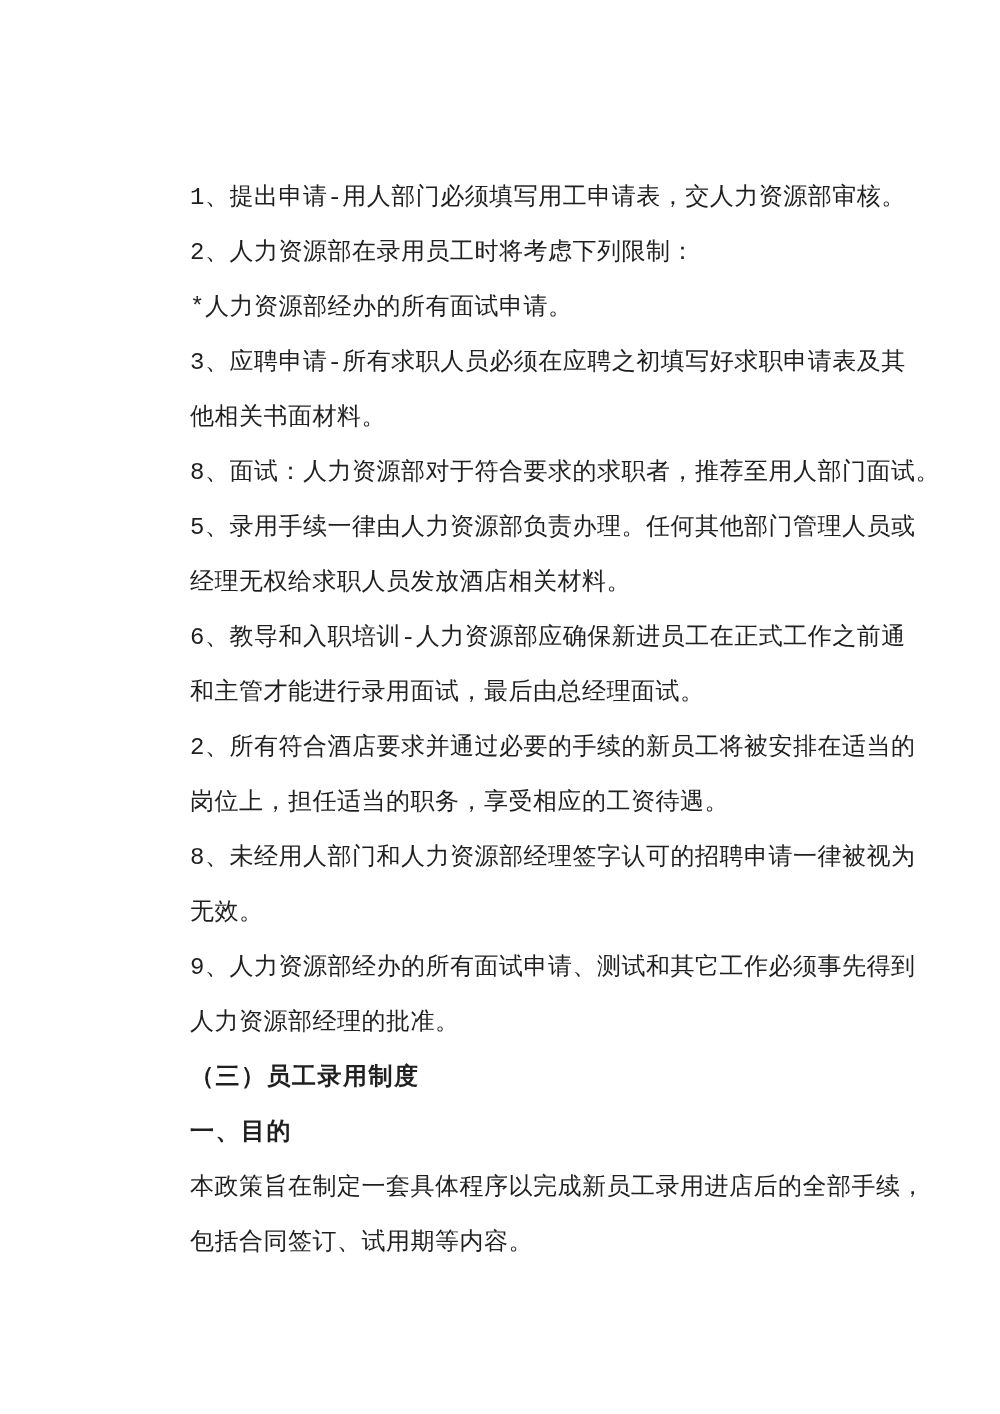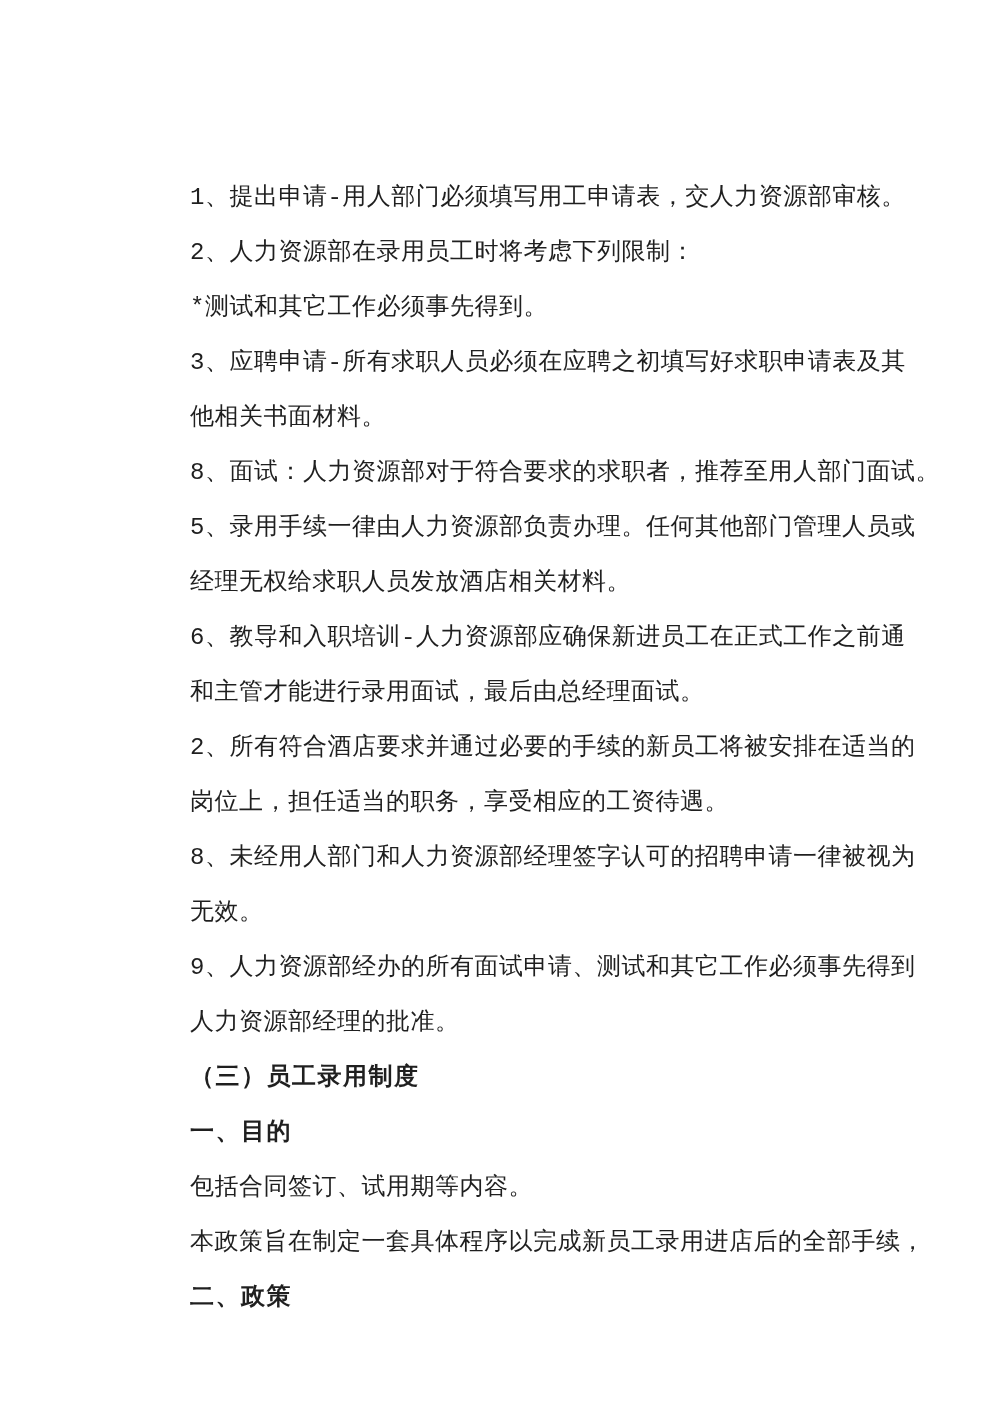--- a/index.html
+++ b/index.html
@@ -35,33 +35,32 @@
     letter-spacing: 1.5px;
   }
 </style>
 </head>
 <body>
 
 <div class="page">
   <div class="text-block">
     <div class="line">1、提出申请-用人部门必须填写用工申请表，交人力资源部审核。</div>
     <div class="line">2、人力资源部在录用员工时将考虑下列限制：</div>
-    <div class="line">*测试和其它工作必须事先得到。</div>
+    <div class="line">*人力资源部经办的所有面试申请。</div>
     <div class="line">3、应聘申请-所有求职人员必须在应聘之初填写好求职申请表及其</div>
     <div class="line">他相关书面材料。</div>
     <div class="line">8、面试：人力资源部对于符合要求的求职者，推荐至用人部门面试。</div>
     <div class="line">5、录用手续一律由人力资源部负责办理。任何其他部门管理人员或</div>
     <div class="line">经理无权给求职人员发放酒店相关材料。</div>
     <div class="line">6、教导和入职培训-人力资源部应确保新进员工在正式工作之前通</div>
     <div class="line">和主管才能进行录用面试，最后由总经理面试。</div>
     <div class="line">2、所有符合酒店要求并通过必要的手续的新员工将被安排在适当的</div>
     <div class="line">岗位上，担任适当的职务，享受相应的工资待遇。</div>
     <div class="line">8、未经用人部门和人力资源部经理签字认可的招聘申请一律被视为</div>
     <div class="line">无效。</div>
     <div class="line">9、人力资源部经办的所有面试申请、测试和其它工作必须事先得到</div>
     <div class="line">人力资源部经理的批准。</div>
     <div class="line bold">（三）员工录用制度</div>
     <div class="line bold">一、目的</div>
+    <div class="line">本政策旨在制定一套具体程序以完成新员工录用进店后的全部手续，</div>
     <div class="line">包括合同签订、试用期等内容。</div>
-    <div class="line">本政策旨在制定一套具体程序以完成新员工录用进店后的全部手续，</div>
-    <div class="line bold">二、政策</div>
   </div>
 </div>
 
 </body></html>

